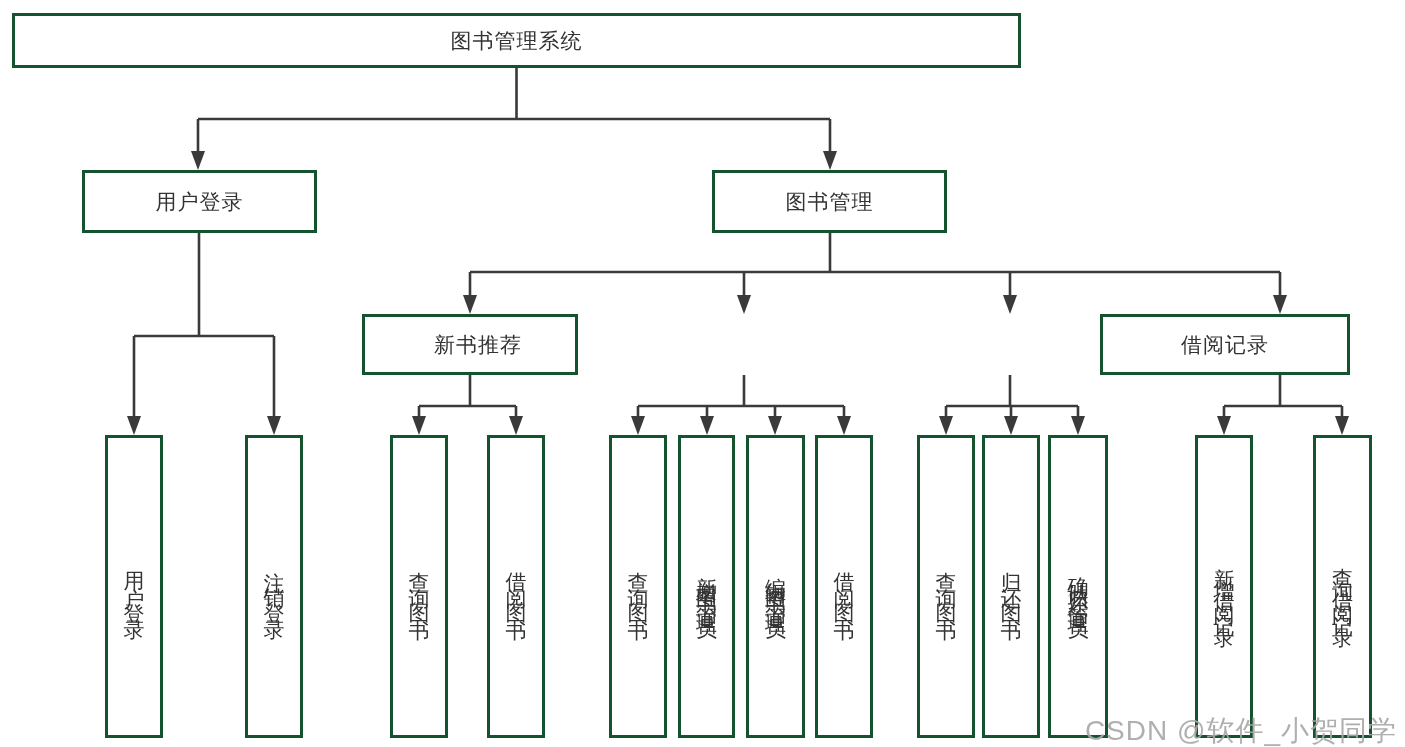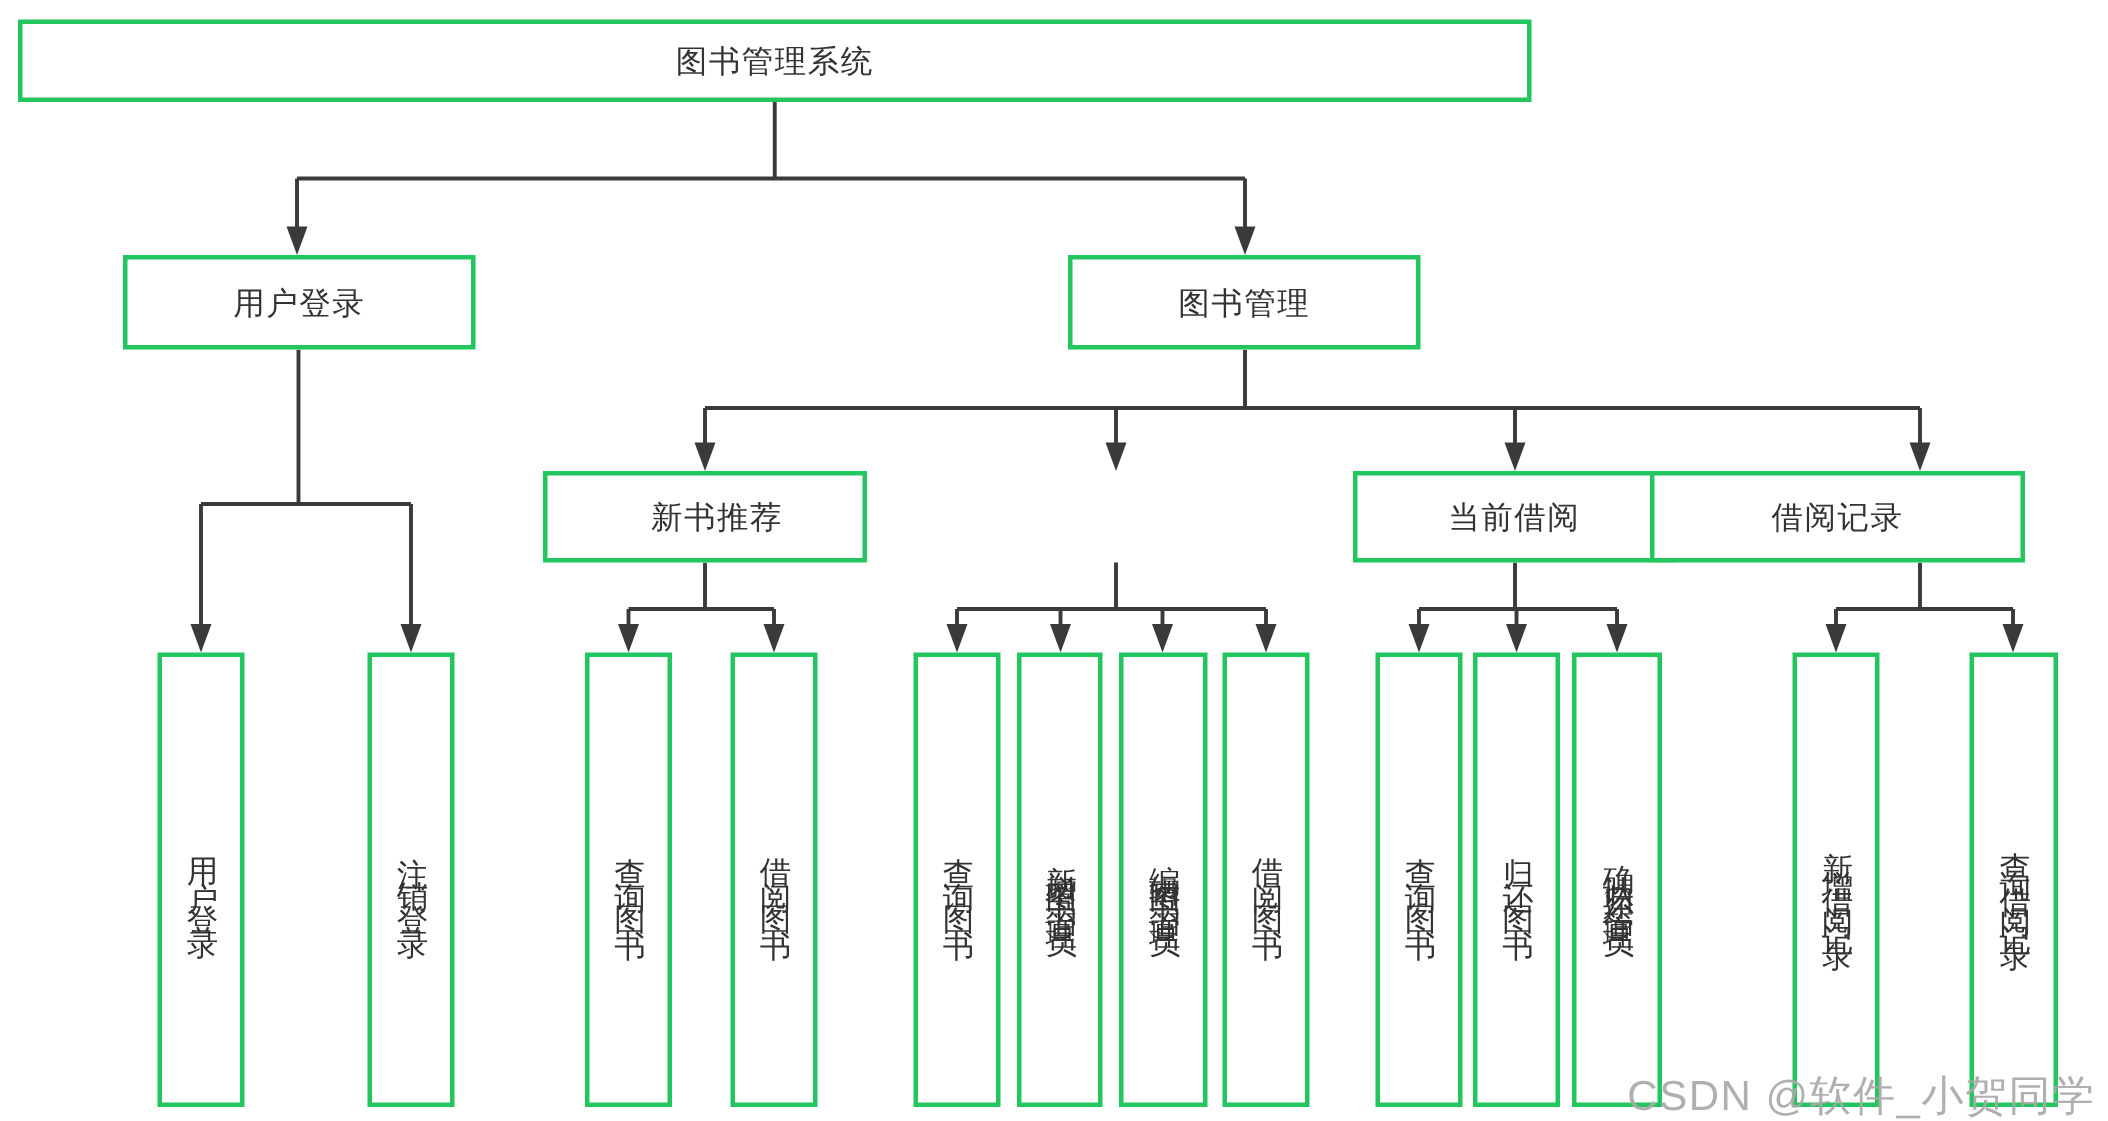--- a/index.html
+++ b/index.html
@@ -8,21 +8,21 @@
     background: #ffffff;
     font-family: "Liberation Sans", "DejaVu Sans", sans-serif;
     position: relative;
     overflow: hidden;
   }
   .canvas { position: absolute; inset: 0; }
   svg.connectors { position: absolute; left: 0; top: 0; z-index: 1; }
   .node {
     position: absolute;
     background: #ffffff;
-    border: 3px solid #22c55e;
+    border: 3px solid #14532d;
     box-sizing: border-box;
     display: flex;
     align-items: center;
     justify-content: center;
     color: #333333;
     font-size: 21px;
     letter-spacing: 1px;
     z-index: 2;
   }
   .node.root   { left: 12px;  top: 13px;  width: 1009px; height: 55px; }
@@ -100,23 +100,20 @@
   <div class="node lvl2" style="left:82px; width:235px;">
     <span>用户登录</span>
   </div>
   <div class="node lvl2" style="left:712px; width:235px;justify-content:center;">
     <span>图书管理</span>
   </div>
 
   <div class="node lvl3" style="left:362px; width:216px;padding-left:16px;">
     <span>新书推荐</span>
   </div>
-  <div class="node lvl3" style="left:902px; width:215px;">
-    <span>当前借阅</span>
-  </div>
   <div class="node lvl3" style="left:1100px; width:250px;">
     <span>借阅记录</span>
   </div>
 
   <div class="node leaf v4" style="left:105px;">
     <span>用户登录</span>
   </div>
   <div class="node leaf v4" style="left:245px;">
     <span>注销登录</span>
   </div>

